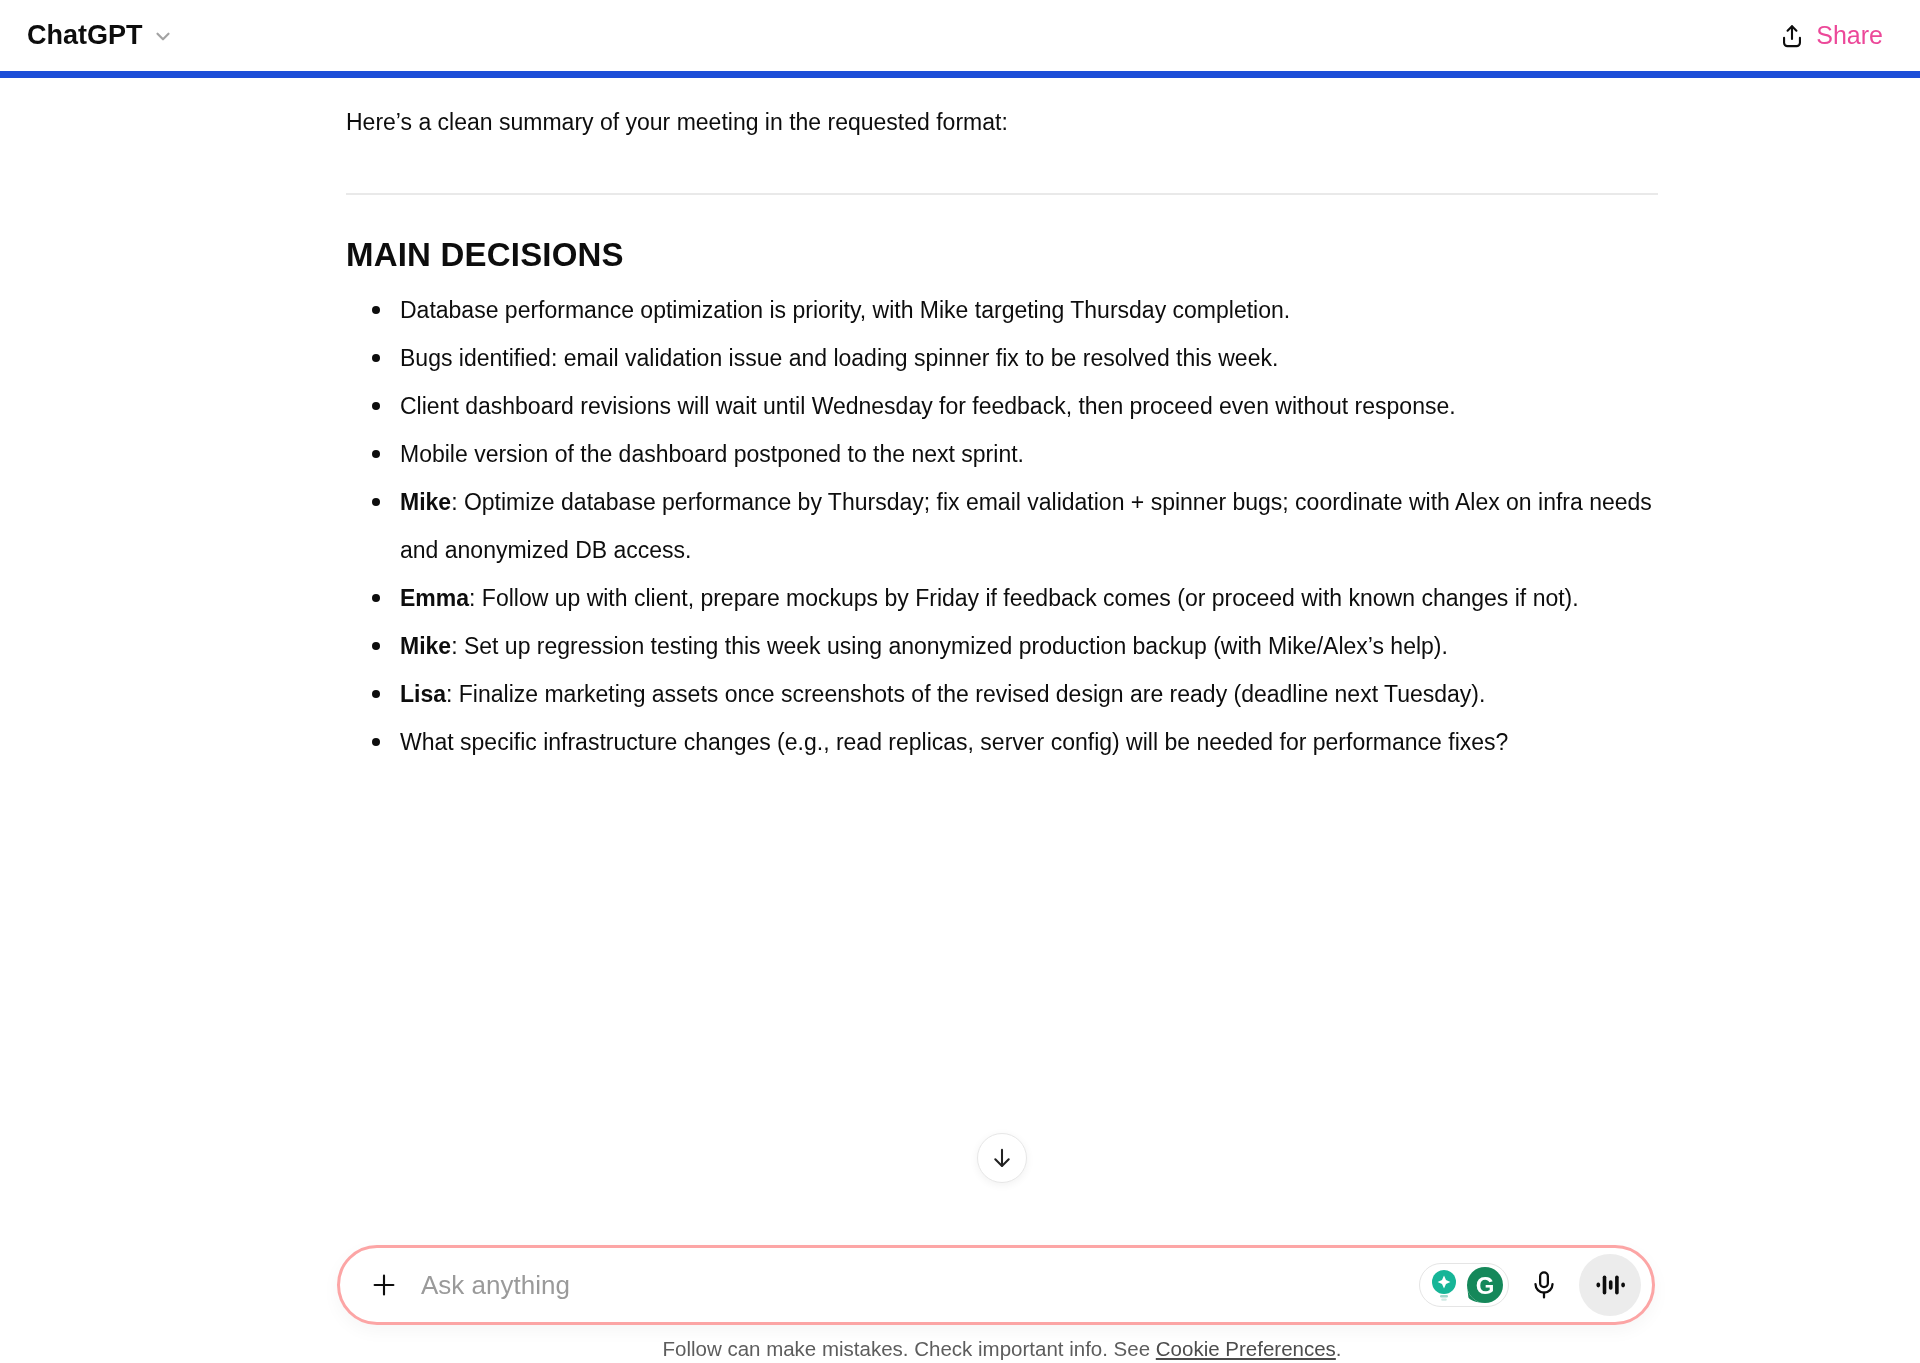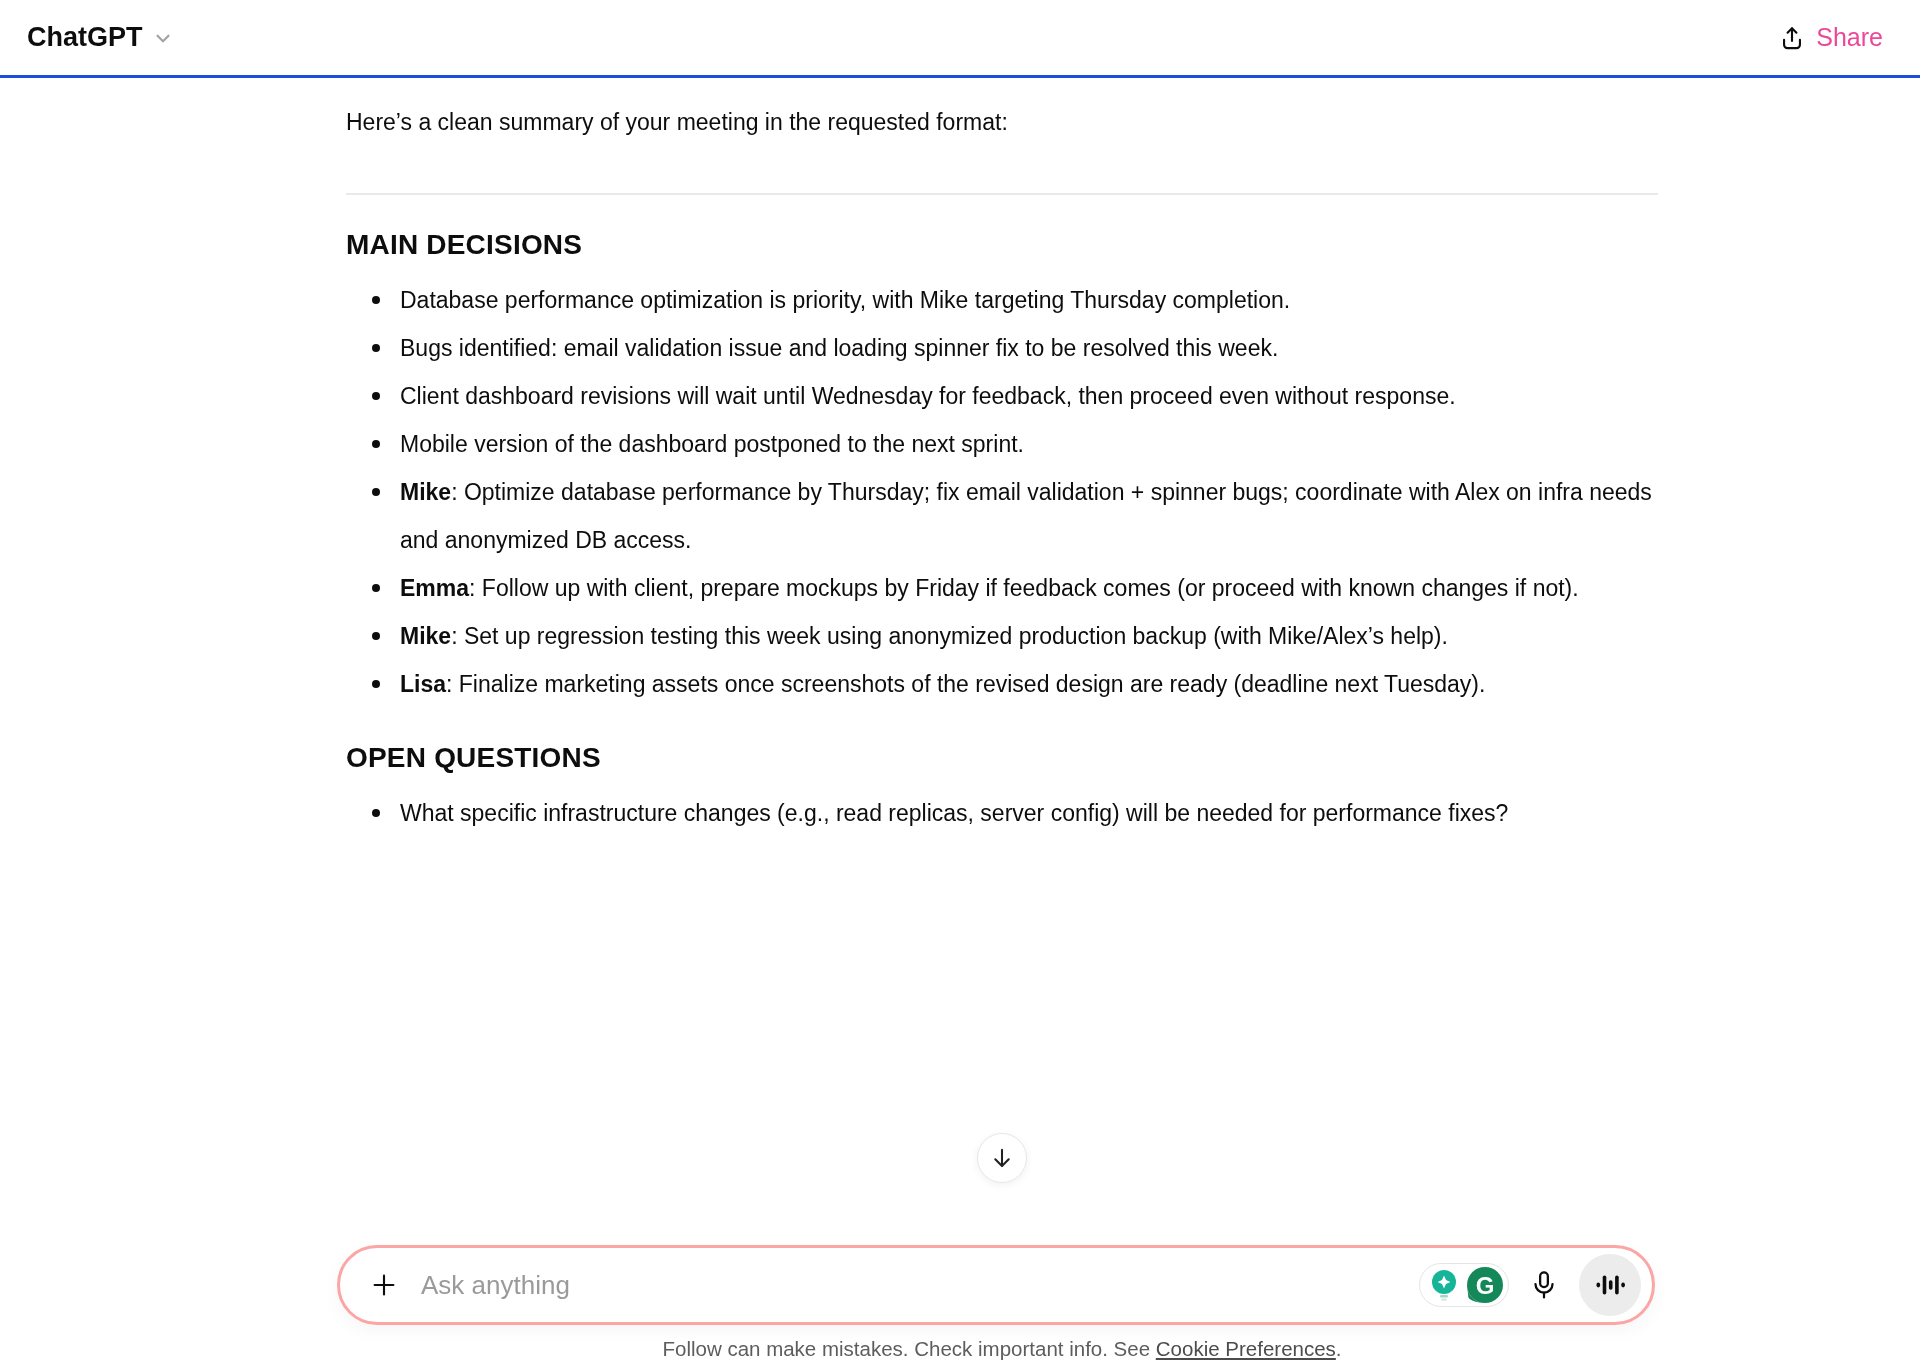--- a/index.html
+++ b/index.html
@@ -11,21 +11,21 @@
     font-family:"Liberation Sans","DejaVu Sans",sans-serif;
     position:relative;
     overflow:hidden;
   }
 
   
   .header {
     position:absolute; top:0; left:0; right:0; height:78px;
     display:flex; align-items:center; justify-content:space-between;
     padding:0 27px; background:#fff;
-    border-bottom:3px solid #1d4ed8;
+    border-bottom:7px solid #1d4ed8;
   }
   .model-switcher {
     display:flex; align-items:center; gap:9px;
     font-size:27px; font-weight:600; color:#0d0d0d; cursor:pointer;
   }
   .chev { display:flex; align-items:center; }
   .share-btn {
     display:flex; align-items:center; gap:10px;
     font-size:25px; font-weight:500; color:#ec4899;
     background:transparent; border:none; cursor:pointer;
@@ -36,22 +36,22 @@
   .content {
     position:absolute; left:346px; top:78px; width:1312px;
     padding-top:20px;
   }
   .intro { font-size:23px; line-height:48px; margin:0; }
   hr.sep {
     border:none; border-top:2px solid #e9e9e9;
     margin:47px 0 20px 0;
   }
   h3.sec-title {
-    font-size:28px; font-weight:700; line-height:36px;
-    margin:32px 0 13px 0; letter-spacing:0.2px;
+    font-size:33px; font-weight:700; line-height:36px;
+    margin:42px 0 13px 0; letter-spacing:0.2px;
   }
   ul.sec-list { list-style:none; margin:0; padding:0; }
   li.item {
     position:relative; padding-left:54px;
     font-size:23px; line-height:48px;
   }
   li.item::before {
     content:''; position:absolute; left:26px; top:20px;
     width:8px; height:8px; border-radius:50%; background:#0d0d0d;
   }
@@ -146,21 +146,20 @@
     <li class="item"><strong></strong><span>Mobile version of the dashboard postponed to the next sprint.</span></li>
   </ul>
 
   <ul class="sec-list">
     <li class="item"><strong>Mike</strong><span>: Optimize database performance by Thursday; fix email validation + spinner bugs; coordinate with Alex on infra needs and anonymized DB access.</span></li>
     <li class="item"><strong>Emma</strong><span>: Follow up with client, prepare mockups by Friday if feedback comes (or proceed with known changes if not).</span></li>
     <li class="item"><strong>Mike</strong><span>: Set up regression testing this week using anonymized production backup (with Mike/Alex’s help).</span></li>
     <li class="item"><strong>Lisa</strong><span>: Finalize marketing assets once screenshots of the revised design are ready (deadline next Tuesday).</span></li>
   </ul>
 
-  <h3 class="sec-title">OPEN QUESTIONS</h3>
   <ul class="sec-list">
     <li class="item"><strong></strong><span>What specific infrastructure changes (e.g., read replicas, server config) will be needed for performance fixes?</span></li>
   </ul>
 </div>
 
 <button class="scroll-btn">
   <span style="display:flex;">
     <svg width="26" height="26" viewBox="0 0 24 24" fill="none" stroke="#212121" stroke-width="1.9" stroke-linecap="round" stroke-linejoin="round">
       <path d="M12 4.5v14.5"></path>
       <path d="m5.8 13.2 6.2 6.2 6.2-6.2"></path>

